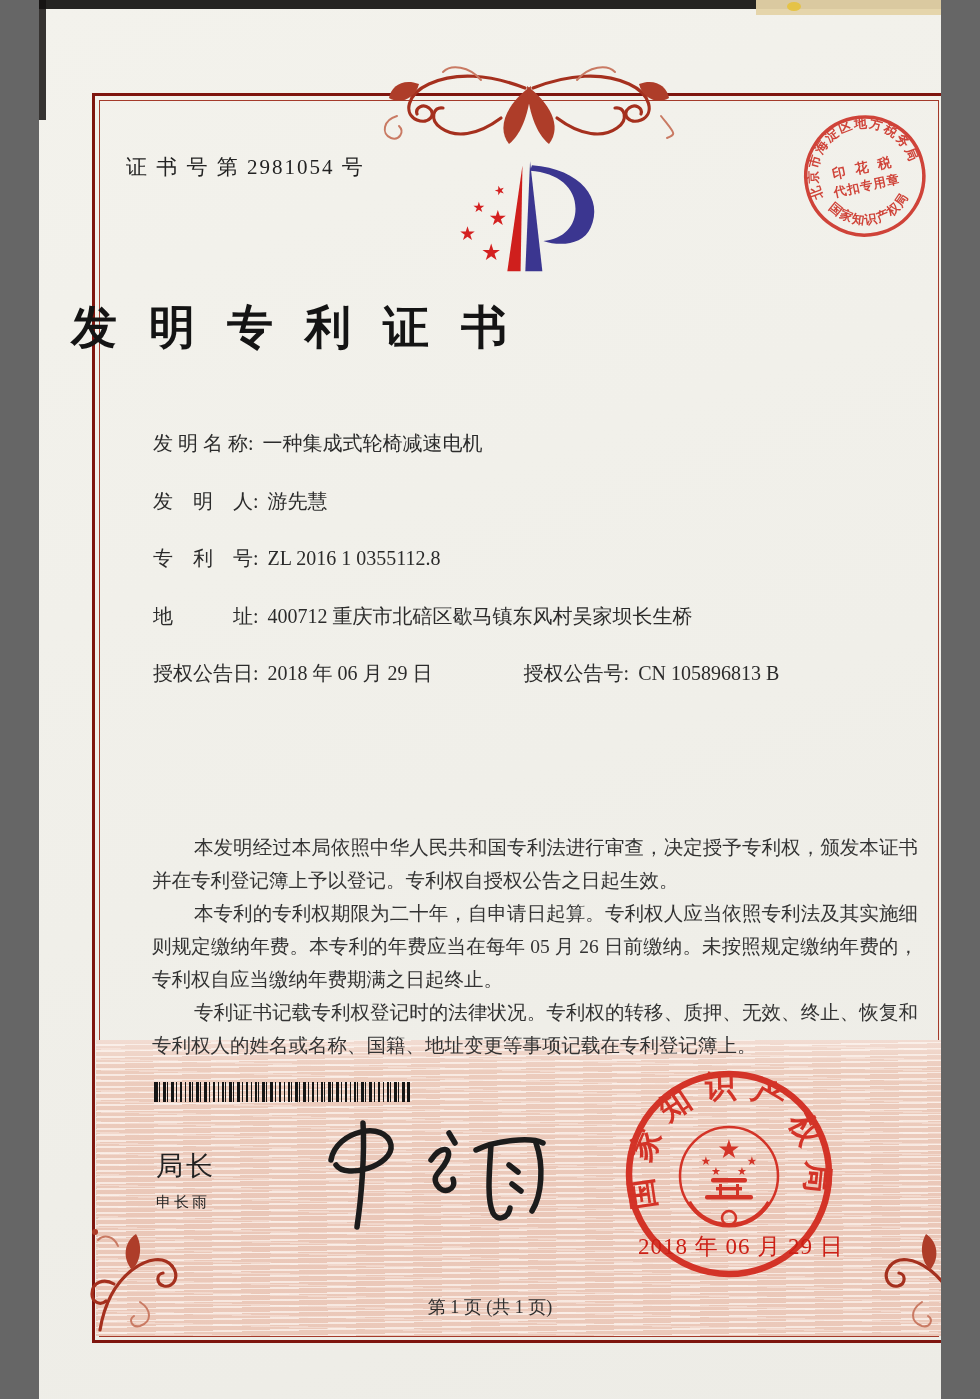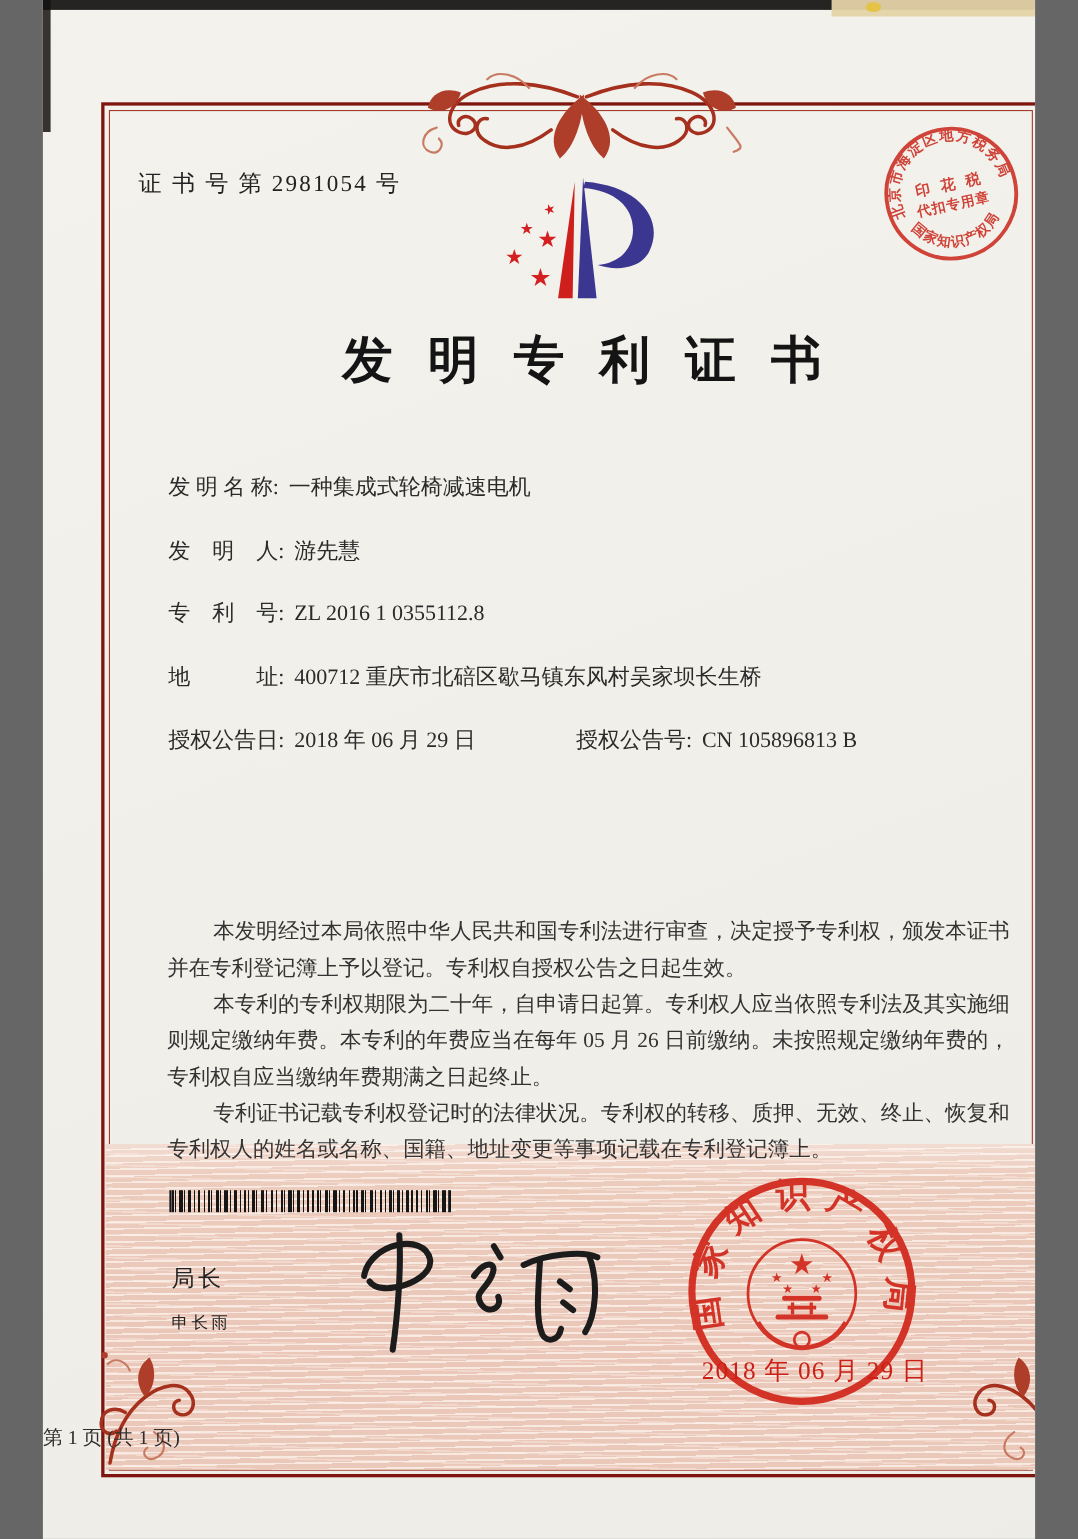--- a/index.html
+++ b/index.html
@@ -17,43 +17,43 @@
   
   .pink-band{position:absolute;left:57px;top:1040px;width:846px;height:296px;
      background:
        repeating-linear-gradient(179deg, rgba(255,250,246,0) 0 4.5px, rgba(255,250,246,.65) 4.5px 6px),
        repeating-linear-gradient(181.5deg, rgba(255,245,240,0) 0 9px, rgba(255,245,240,.35) 9px 10.5px),
        linear-gradient(180deg,#f2dcd2 0%,#ecccbd 10%,#eac7b8 60%,#ebc9ba 100%);}
   .cert-no{position:absolute;left:87px;top:153px;font-size:21px;letter-spacing:2px;color:#222;}
   .logo{position:absolute;left:392px;top:150px;}
   .tax-stamp{position:absolute;left:760px;top:112px;transform:rotate(-12deg);opacity:.92;}
   .tax-stamp text{fill:#cd352a;font-family:"Liberation Sans","DejaVu Sans",sans-serif;font-weight:bold;}
-  .title{position:absolute;left:0;top:297px;width:100%;text-align:center;font-size:46px;font-weight:bold;
-         letter-spacing:32px;text-indent:32px;color:#141414;padding-left:39px;}
+  .title{position:absolute;left:0;top:297px;width:100%;font-size:46px;font-weight:bold;
+         letter-spacing:32px;text-indent:32px;color:#141414;}
   .fields{position:absolute;left:114px;top:415px;font-size:20px;white-space:nowrap;}
   .frow{line-height:57.6px;height:57.6px;}
   .fvalue{margin-left:9px;}
   .gpair2{margin-left:86px;}
   .body-text{position:absolute;left:113px;top:831px;width:766px;font-size:19.5px;line-height:33px;
              text-align:justify;color:#333;}
   .body-text p{margin:0;text-indent:2.15em;}
   .barcode{position:absolute;left:115px;top:1082px;width:252px;height:20px;
      border-left:2px solid #151515;border-right:2px solid #151515;
      background:repeating-linear-gradient(90deg,
        #151515 0 2px,transparent 2px 3px,#151515 3px 4px,transparent 4px 7px,
        #151515 7px 10px,transparent 10px 11px,#151515 11px 12px,transparent 12px 15px,
        #151515 15px 18px,transparent 18px 20px,#151515 20px 21px,transparent 21px 24px,
        #151515 24px 26px,transparent 26px 29px,#151515 29px 30px,transparent 30px 33px);}
-  .signer-title{position:absolute;left:117px;top:1148px;font-size:21px;letter-spacing:3px;color:#222;}
+  .signer-title{position:absolute;left:117px;top:1148px;font-size:27px;letter-spacing:3px;color:#222;}
   .signer-name{position:absolute;left:117px;top:1193px;font-size:15px;letter-spacing:3px;color:#222;}
   .signature{position:absolute;left:252px;top:1105px;}
   .seal{position:absolute;left:584px;top:1068px;opacity:.93;}
   .seal text{fill:#d2281c;font-family:"Liberation Sans","DejaVu Sans",sans-serif;font-weight:bold;}
   .seal-date{position:absolute;left:599px;top:1231px;font-size:23px;color:#cc2016;letter-spacing:1px;font-weight:500;}
-  .footer{position:absolute;left:0;top:1295px;width:100%;text-align:left;font-size:18px;color:#2e2e2e;}
+  .footer{position:absolute;left:0;top:1295px;width:100%;text-align:center;font-size:18px;color:#2e2e2e;}
   .ornament-top{position:absolute;left:320px;top:56px;}
   .corner-bl{position:absolute;left:49px;top:1222px;transform:scaleX(-1);}
   .corner-br{position:absolute;left:835px;top:1222px;}
   .orn path{stroke:#a5301e;fill:none;stroke-width:3.2;stroke-linecap:round;}
   .orn .fill{fill:#ae3d29;stroke:none;}
   .orn .lt{stroke:#c97a63;stroke-width:2;}
 </style>
 </head>
 <body>
 

